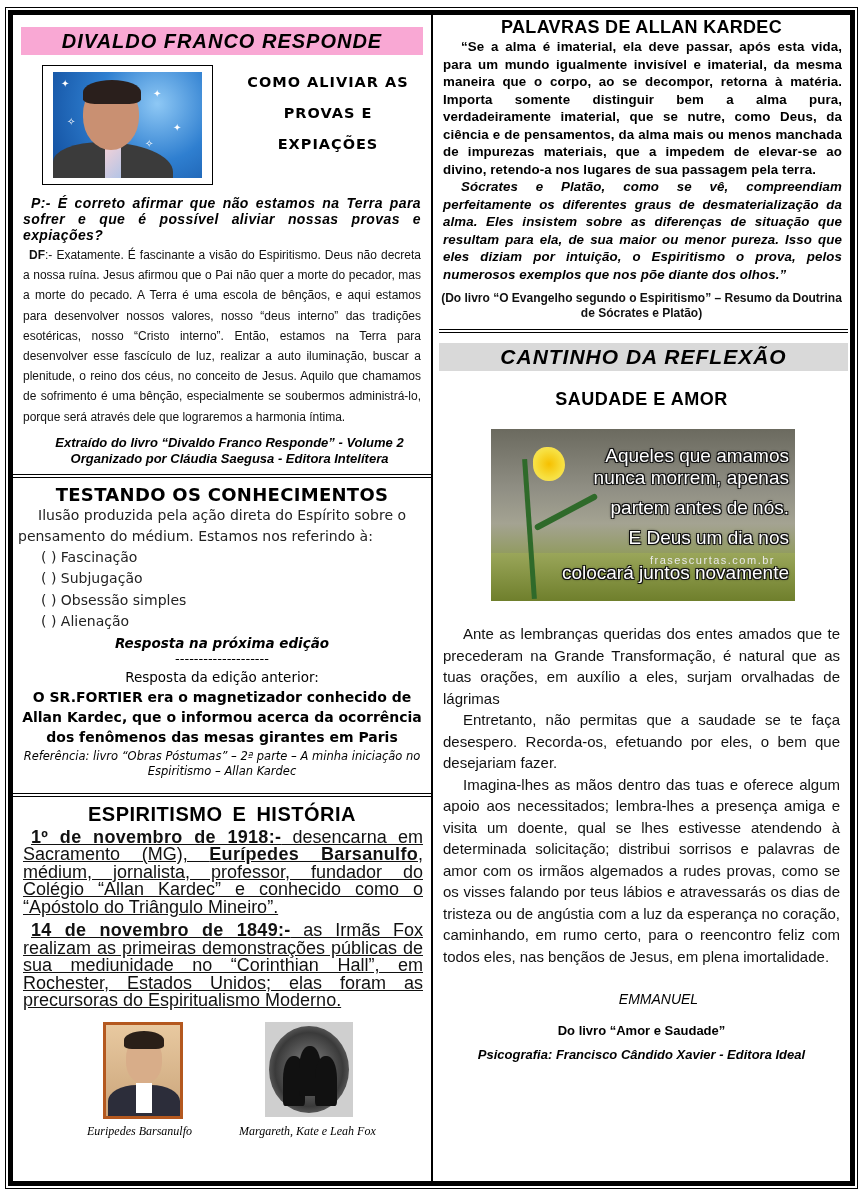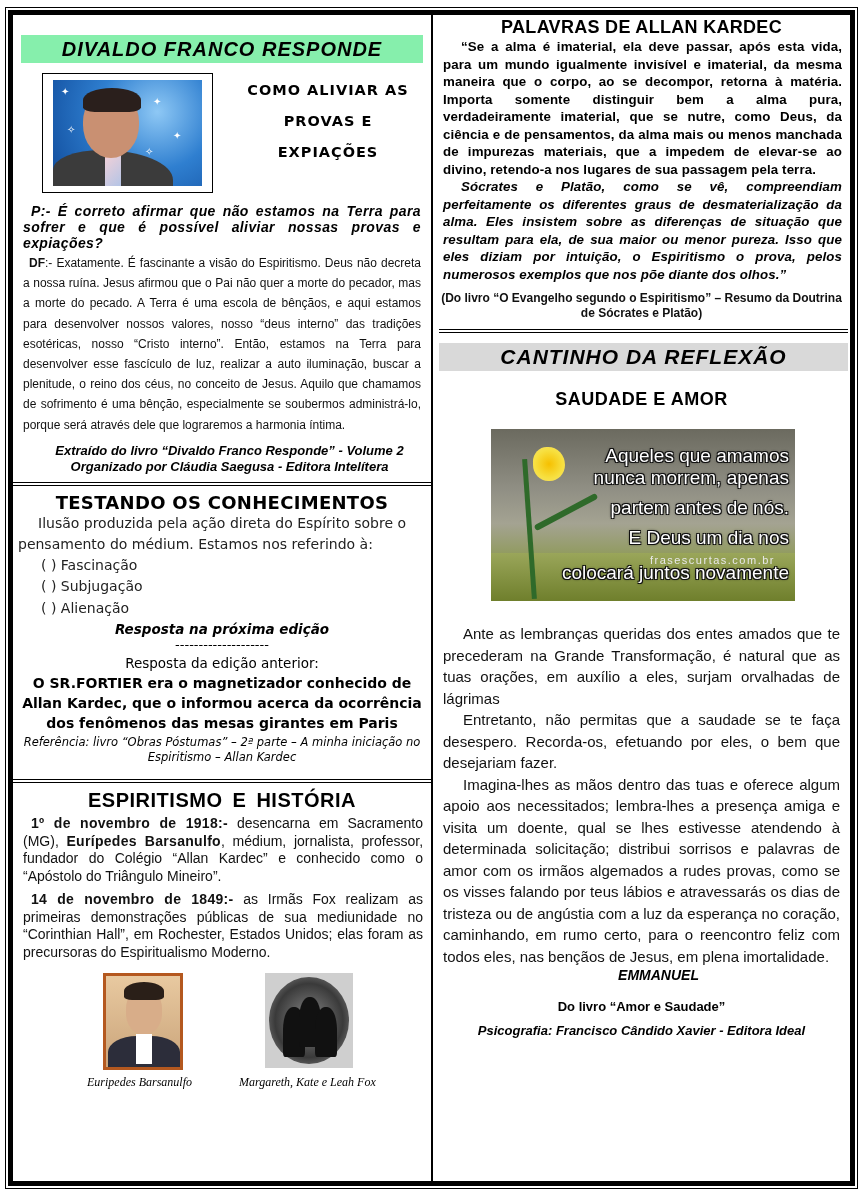--- a/index.html
+++ b/index.html
@@ -18,21 +18,21 @@
   .col-divider {
     position: absolute; left: 431px; top: 15px; width: 2px; height: 1166px; background: #000;
   }
   .col {
     position: absolute; top: 15px;
   }
   .col-left { left: 13px; width: 418px; }
   .col-right { left: 433px; width: 417px; }
 
   .gray-title {
-    background: #86efac; margin: 20px 8px 0 8px;
+    background: #f9a8d4; margin: 12px 8px 0 8px;
     font-style: italic; font-weight: bold; text-align: center;
     font-size: 20px; letter-spacing: 1px; height: 28px; line-height: 28px;
   }
   .double-rule { border-top: 3px double #000; height: 0; border-top-width: 4px; margin: 0; }
 
   
   .divaldo-top { position: relative; height: 140px; }
   .photo-box {
     position: absolute; left: 29px; top: 10px; width: 171px; height: 120px;
     border: 1px solid #000; background: #fff; padding: 6px 10px;
@@ -65,21 +65,21 @@
   .quiz-body { font-family: "DejaVu Sans", sans-serif; font-size: 14px; line-height: 21px; padding: 0 5px; color: #222; }
   .quiz-opt { padding-left: 28px; display: block; font-family: "DejaVu Sans", sans-serif; font-size: 14px; line-height: 21.5px; color: #222; }
   .quiz-next { font-family: "DejaVu Sans", sans-serif; font-weight: bold; font-style: italic; font-size: 13.5px; text-align: center; margin-top: 2px; }
   .quiz-sep { font-family: "DejaVu Sans", sans-serif; text-align: center; font-size: 13px; line-height: 16px; }
   .quiz-prev-label { font-family: "DejaVu Sans", sans-serif; text-align: center; font-size: 13.5px; line-height: 20px; }
   .quiz-answer { font-family: "DejaVu Sans", sans-serif; text-align: center; font-weight: bold; font-size: 14px; line-height: 20px; }
   .quiz-ref { font-family: "DejaVu Sans", sans-serif; text-align: center; font-style: italic; font-size: 11.5px; line-height: 15px; margin-top: 2px; }
 
   
   .hist-title { text-align: center; font-weight: bold; font-size: 20px; letter-spacing: 0.5px; margin-top: 6px; word-spacing: 4px; }
-  .hist-p { font-size: 14px; line-height: 17.5px; text-align: justify; padding: 0 8px 0 10px; margin-top: 3px; color: #111; }
+  .hist-p { font-size: 18px; line-height: 17.5px; text-align: justify; padding: 0 8px 0 10px; margin-top: 3px; color: #111; text-decoration: underline; }
   .hist-p b { letter-spacing: 0.3px; }
   .portraits { position: relative; height: 125px; margin-top: 10px; }
   .portrait1 {
     position: absolute; left: 90px; top: 2px; width: 80px; height: 97px;
     border: 3px solid #b4581f; background: linear-gradient(180deg,#e8c9a0,#caa47a);
     overflow: hidden;
   }
   .portrait1 .h { position: absolute; left: 20px; top: 12px; width: 36px; height: 46px; background: #d8ad89; border-radius: 45%; }
   .portrait1 .hair { position: absolute; left: 18px; top: 6px; width: 40px; height: 18px; background: #2a1f18; border-radius: 50% 50% 20% 20%; }
   .portrait1 .body { position: absolute; left: 2px; top: 60px; width: 72px; height: 40px; background: #2c2d3a; border-radius: 40% 40% 0 0; }
@@ -111,21 +111,21 @@
   .flower-img .leaf { position: absolute; left: 40px; top: 80px; width: 70px; height: 6px; background: #2f6a2a; transform: rotate(-28deg); border-radius: 3px; }
   .flower-img .bloom { position: absolute; left: 42px; top: 18px; width: 32px; height: 34px; background: radial-gradient(circle,#f6c000 0%,#f7e040 60%,#f6e070 100%); border-radius: 45% 55% 50% 50%; }
   .flower-img .ftext {
     position: absolute; right: 6px; text-align: right; color: #fff; font-size: 19px;
     text-shadow: -1px -1px 0 #111, 1px -1px 0 #111, -1px 1px 0 #111, 1px 1px 0 #111, 0 0 3px #000;
     white-space: nowrap;
   }
   .flower-img .wm { position: absolute; right: 20px; top: 125px; font-size: 11px; color: #e8e8e8; letter-spacing: 1.5px; }
   .r-body { font-size: 15px; line-height: 21.5px; text-align: justify; padding: 0 10px 0 10px; color: #111; }
   .r-body .p { text-indent: 20px; }
-  .emm { text-align: center; font-weight: bold; font-style: italic; font-size: 14px; margin-top: 0; padding-left: 34px; }
+  .emm { text-align: center; font-weight: normal; font-style: italic; font-size: 14px; margin-top: 24px; padding-left: 34px; }
   .emm-book { text-align: center; font-weight: bold; font-size: 13px; margin-top: 16px; }
   .emm-psy { text-align: center; font-weight: bold; font-style: italic; font-size: 13px; margin-top: 9px; }
 </style>
 </head>
 <body>
 
 <div class="frame-outer"></div>
 <div class="frame-inner"></div>
 <div class="col-divider"></div>
 
@@ -161,20 +161,21 @@
     </div>
   </section>
 
   <div class="double-rule" style="margin-top:7px; border-top:4px double #000;"></div>
 
   <section>
     <div class="quiz-title">TESTANDO OS CONHECIMENTOS</div>
     <p class="quiz-body" style="text-indent:20px">Ilusão produzida pela ação direta do Espírito sobre o pensamento do médium. Estamos nos referindo à:</p>
     <span class="quiz-opt">(   ) Fascinação</span>
     <span class="quiz-opt">(   ) Subjugação</span>
+    <span class="quiz-opt">(   ) Obsessão simples</span>
     <span class="quiz-opt">(   ) Alienação</span>
     <div class="quiz-next">Resposta na próxima edição</div>
     <div class="quiz-sep">--------------------</div>
     <div class="quiz-prev-label">Resposta da edição anterior:</div>
     <div class="quiz-answer">O SR.FORTIER era o magnetizador conhecido de Allan Kardec, que o informou acerca da ocorrência dos fenômenos das mesas girantes em Paris</div>
     <div class="quiz-ref">Referência: livro “Obras Póstumas” – 2ª parte – A minha iniciação no Espiritismo – Allan Kardec</div>
   </section>
 
   <div class="double-rule" style="margin-top:14px; border-top:4px double #000;"></div>
 

